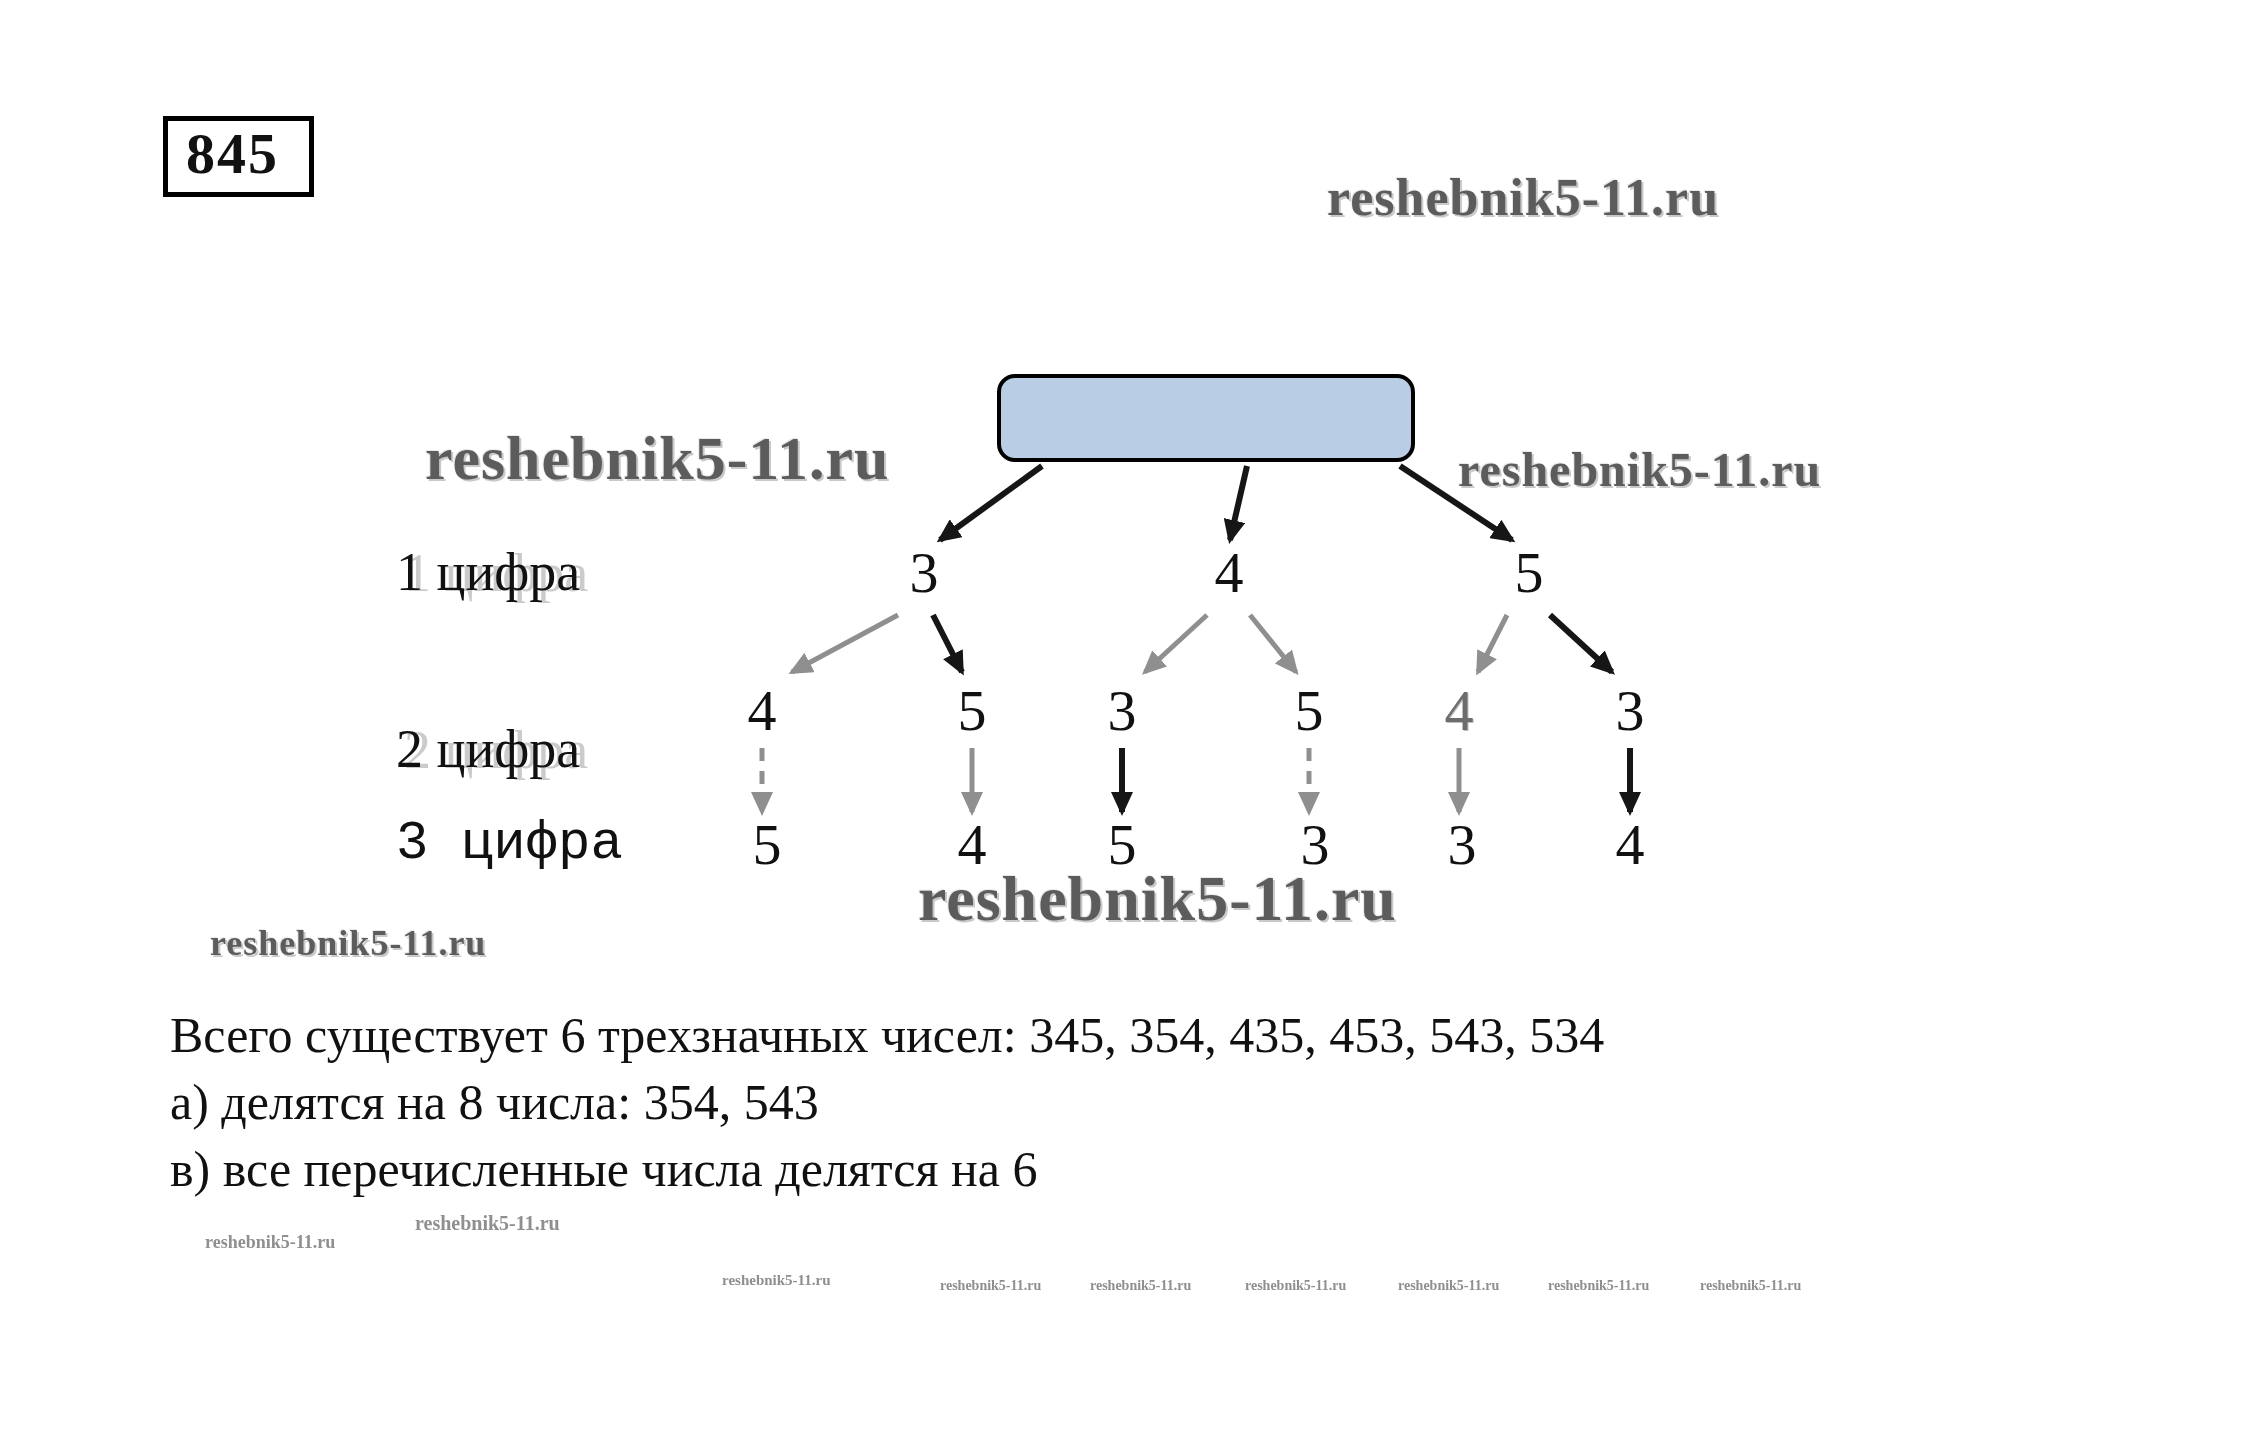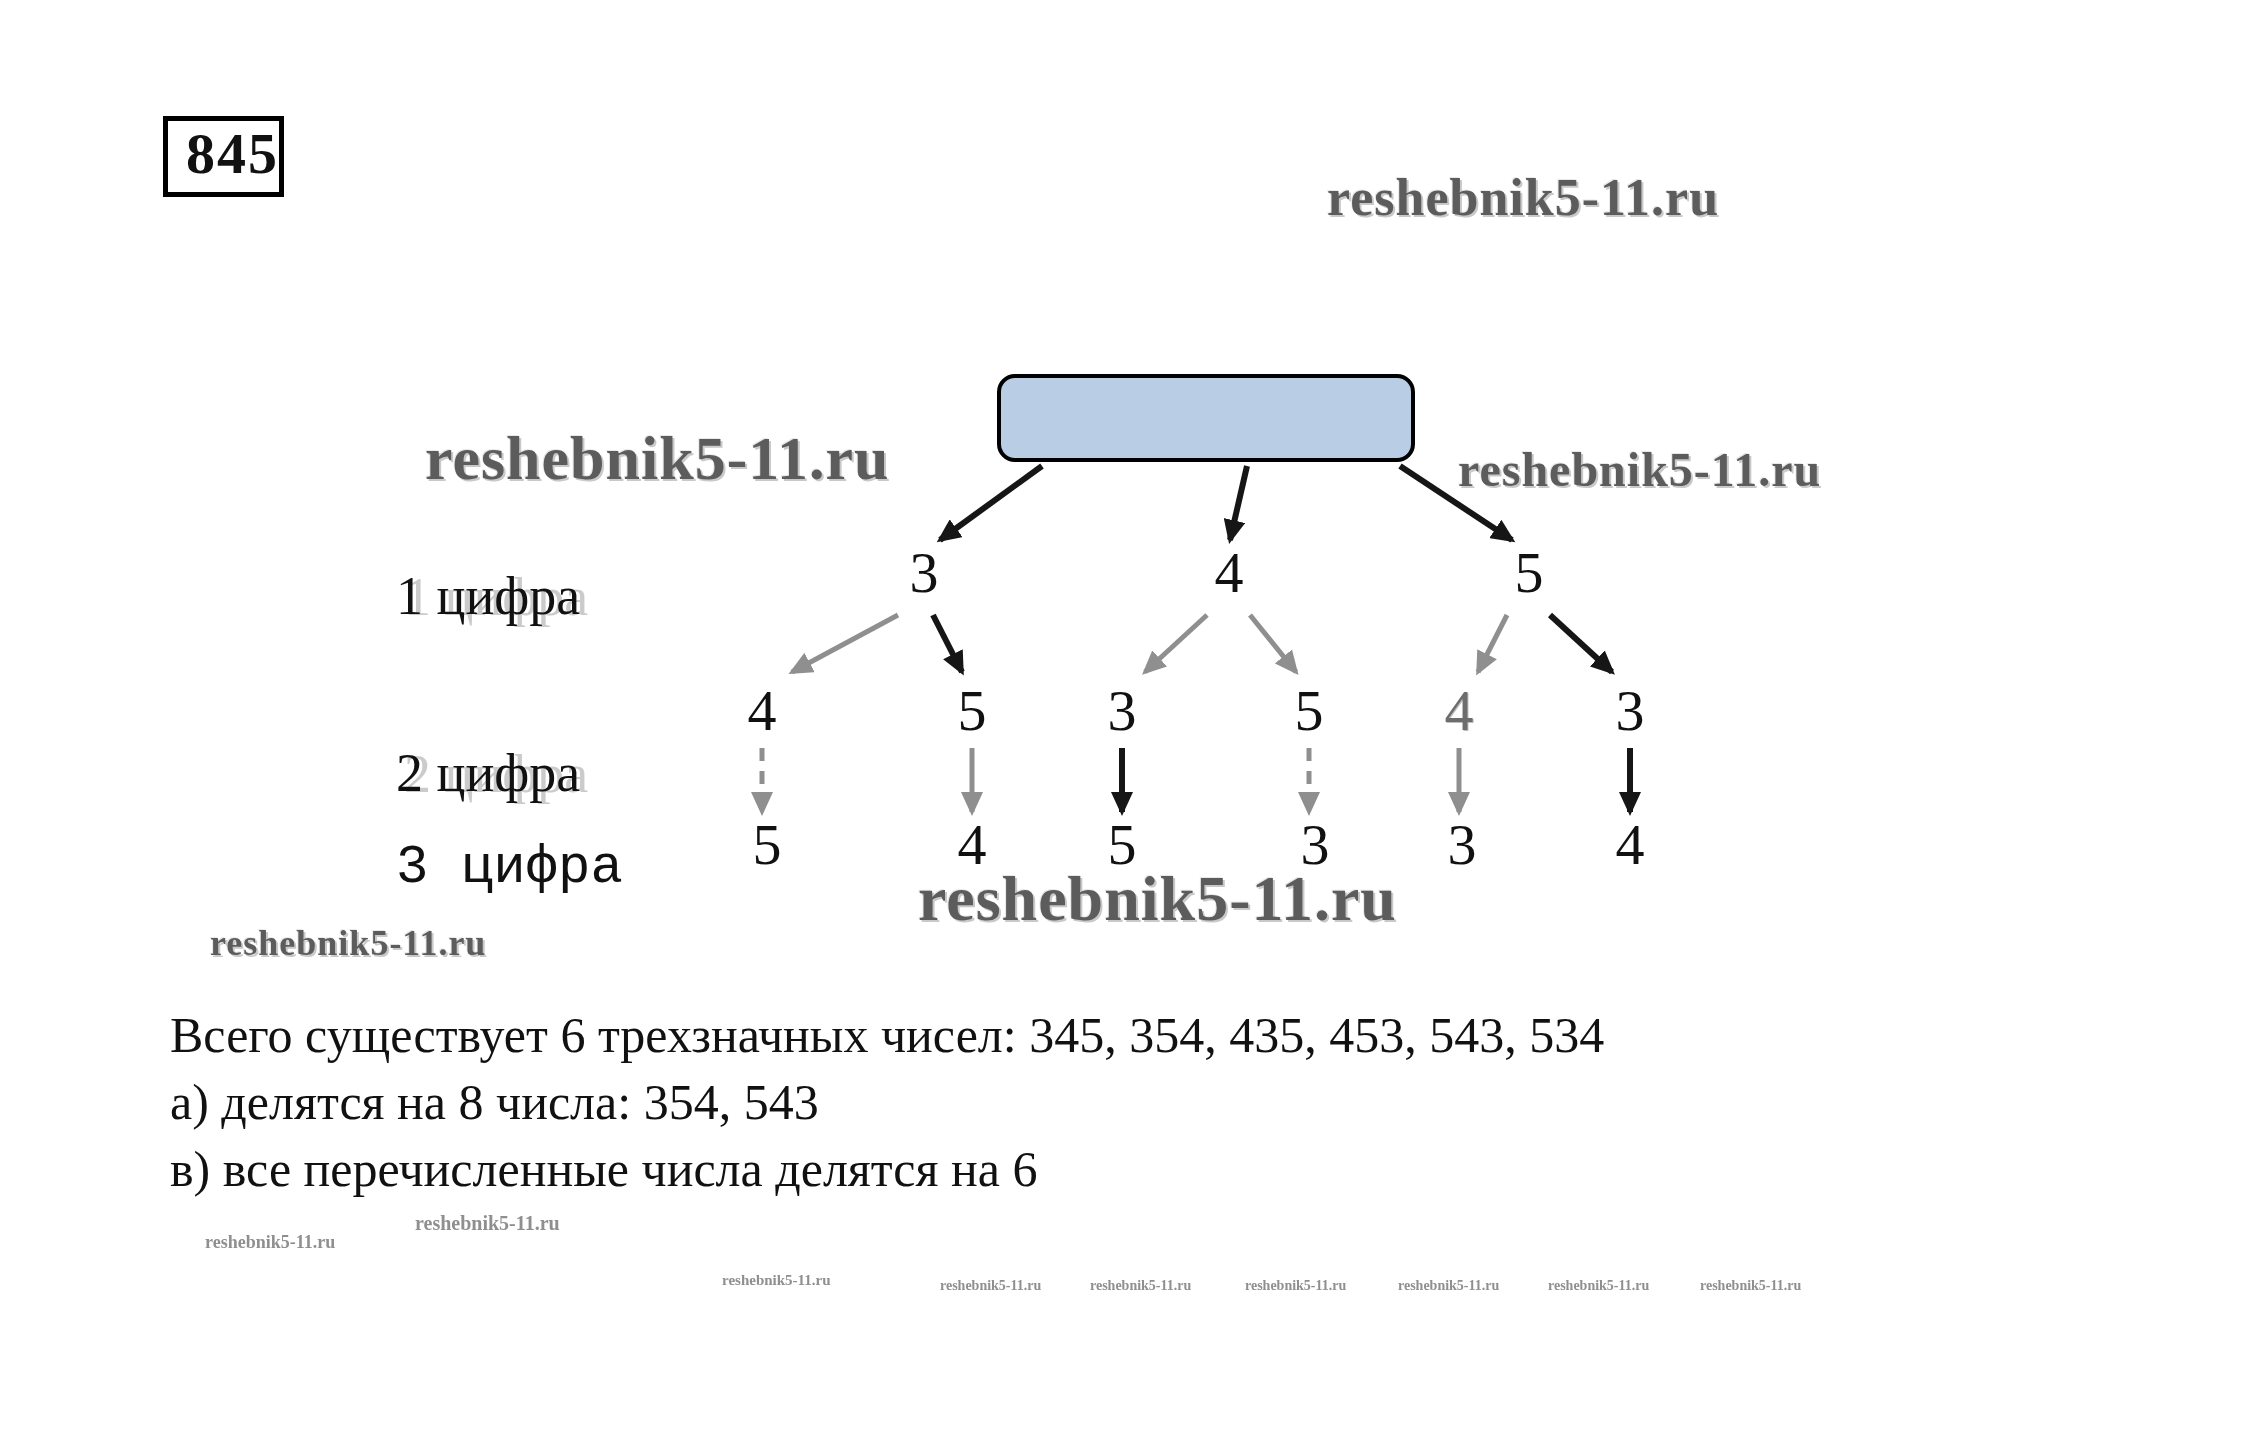--- a/index.html
+++ b/index.html
@@ -15,21 +15,21 @@
     font-family: "Liberation Serif", serif;
     color: #111;
   }
 
   
   .problem-number {
     position: absolute;
     left: 163px;
     top: 116px;
     border: 5px solid #000;
-    padding: 0px 0 4px 18px;
+    padding: 0px 30px 4px 18px;
     font-size: 58px;
     font-weight: bold;
     line-height: 1.15;
     letter-spacing: 2px;
   }
 
   
   .wm {
     position: absolute;
     font-family: "Liberation Serif", serif;
@@ -63,21 +63,20 @@
     border: 4px solid #000;
     border-radius: 18px;
     box-sizing: border-box;
   }
   .row-label {
     position: absolute;
     left: 396px;
     font-size: 54px;
     line-height: 1.2;
     white-space: nowrap;
-    margin-top: 24px;
   }
   .row-label.ghosted { text-shadow: 8px 1px 0 rgba(140,140,140,0.45); }
   .rl1 { top: 540px; }
   .rl2 { top: 717px; }
   .rl3 { top: 812px; font-family: Liberation Mono, monospace; }
 
   .digit {
     position: absolute;
     transform: translateX(-50%);
     font-size: 58px;

